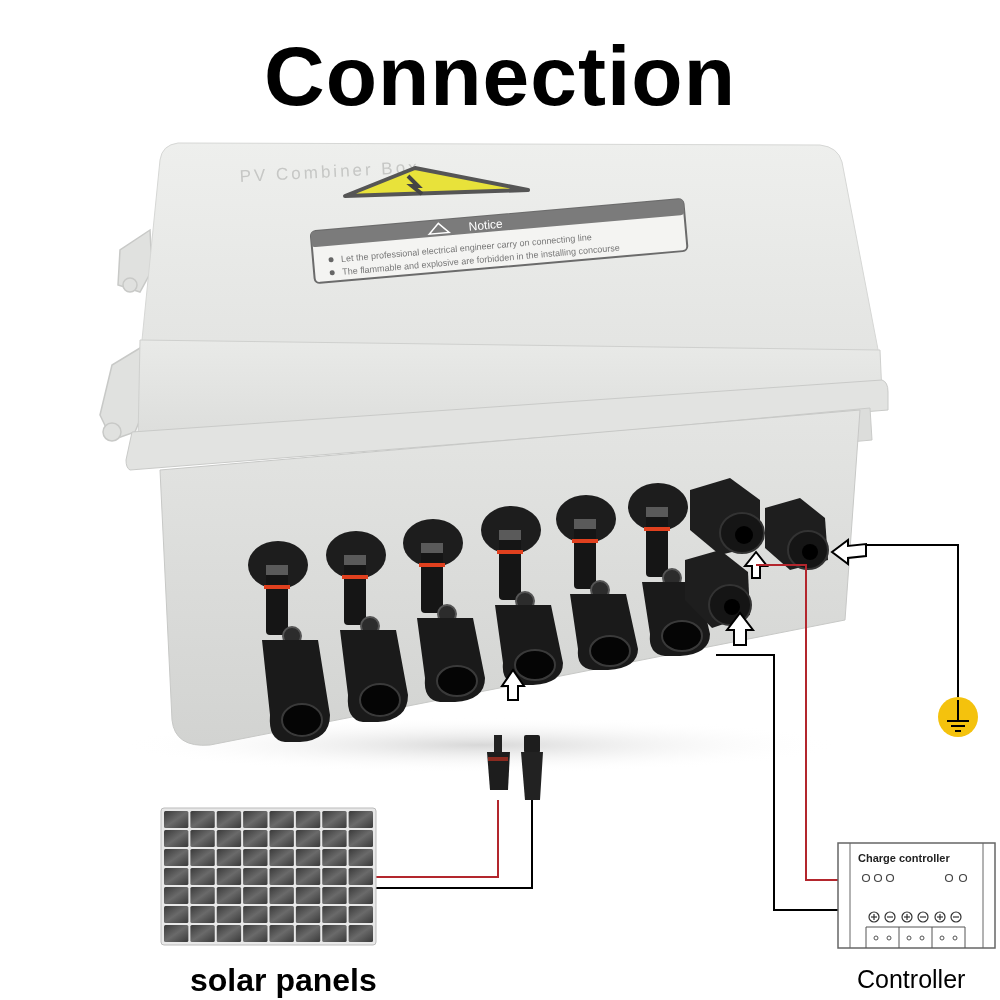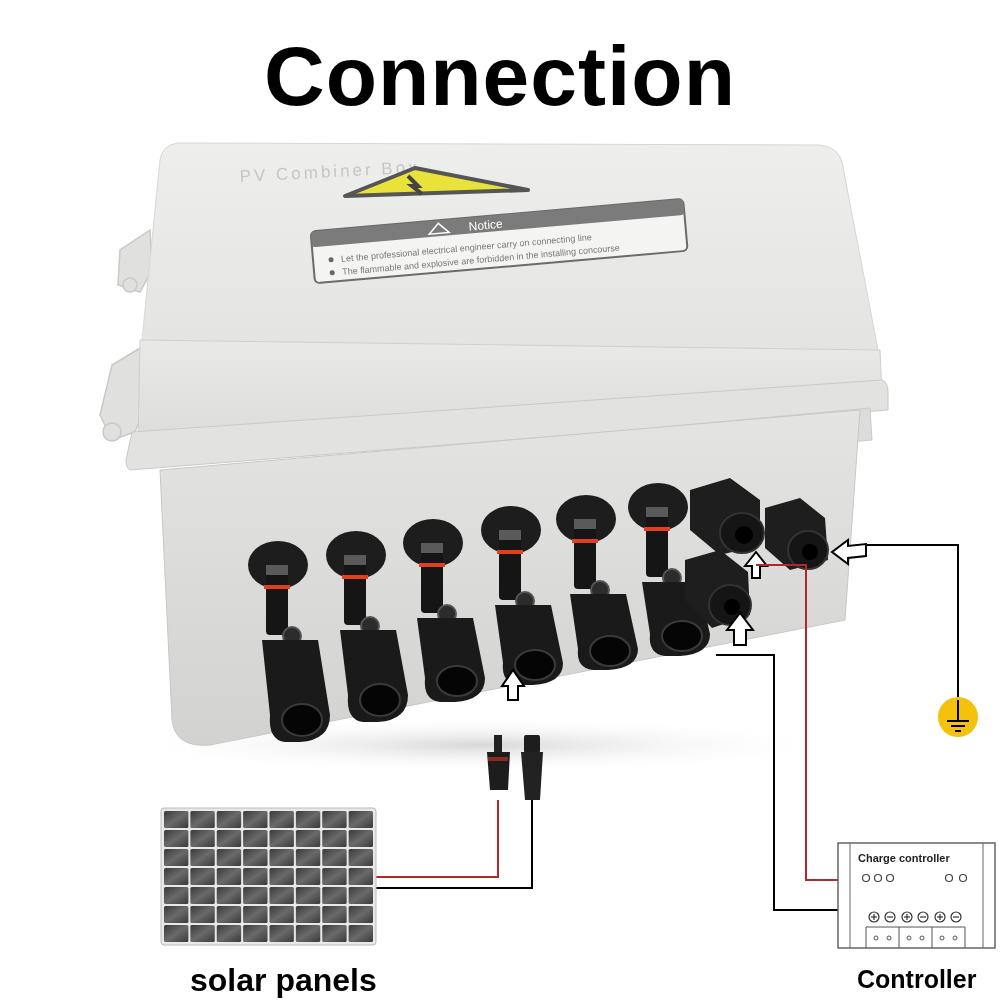--- a/index.html
+++ b/index.html
@@ -1,21 +1,21 @@
 <!DOCTYPE html>
 <html><head>
 <meta charset="utf-8">
 <style>
   html, body { margin:0; padding:0; background:#ffffff; }
   body { width:1000px; height:1000px; position:relative; overflow:hidden;
          font-family:"Liberation Sans", sans-serif; }
   .title { position:absolute; left:0; top:28px; width:1000px; text-align:center;
            font-size:84px; font-weight:bold; color:#000; letter-spacing:1px; }
   .label-solar { position:absolute; left:190px; top:962px; font-size:32px; font-weight:bold; color:#000; }
-  .label-ctrl { position:absolute; left:857px; top:965px; font-size:25px; font-weight:bold; color:#000; }
+  .label-ctrl { position:absolute; left:857px; top:965px; font-size:25px; font-weight:normal; color:#000; }
   svg.scene { position:absolute; left:0; top:0; }
   .box-text { font-family:"Liberation Sans", sans-serif; }
   .ctrl-title { font-family:"Liberation Sans", sans-serif; font-size:11px; font-weight:bold; fill:#222; }
 </style>
 </head>
 <body>
 
 <div class="title">Connection</div>
 
 <svg class="scene" width="1000" height="1000" viewBox="0 0 1000 1000">

